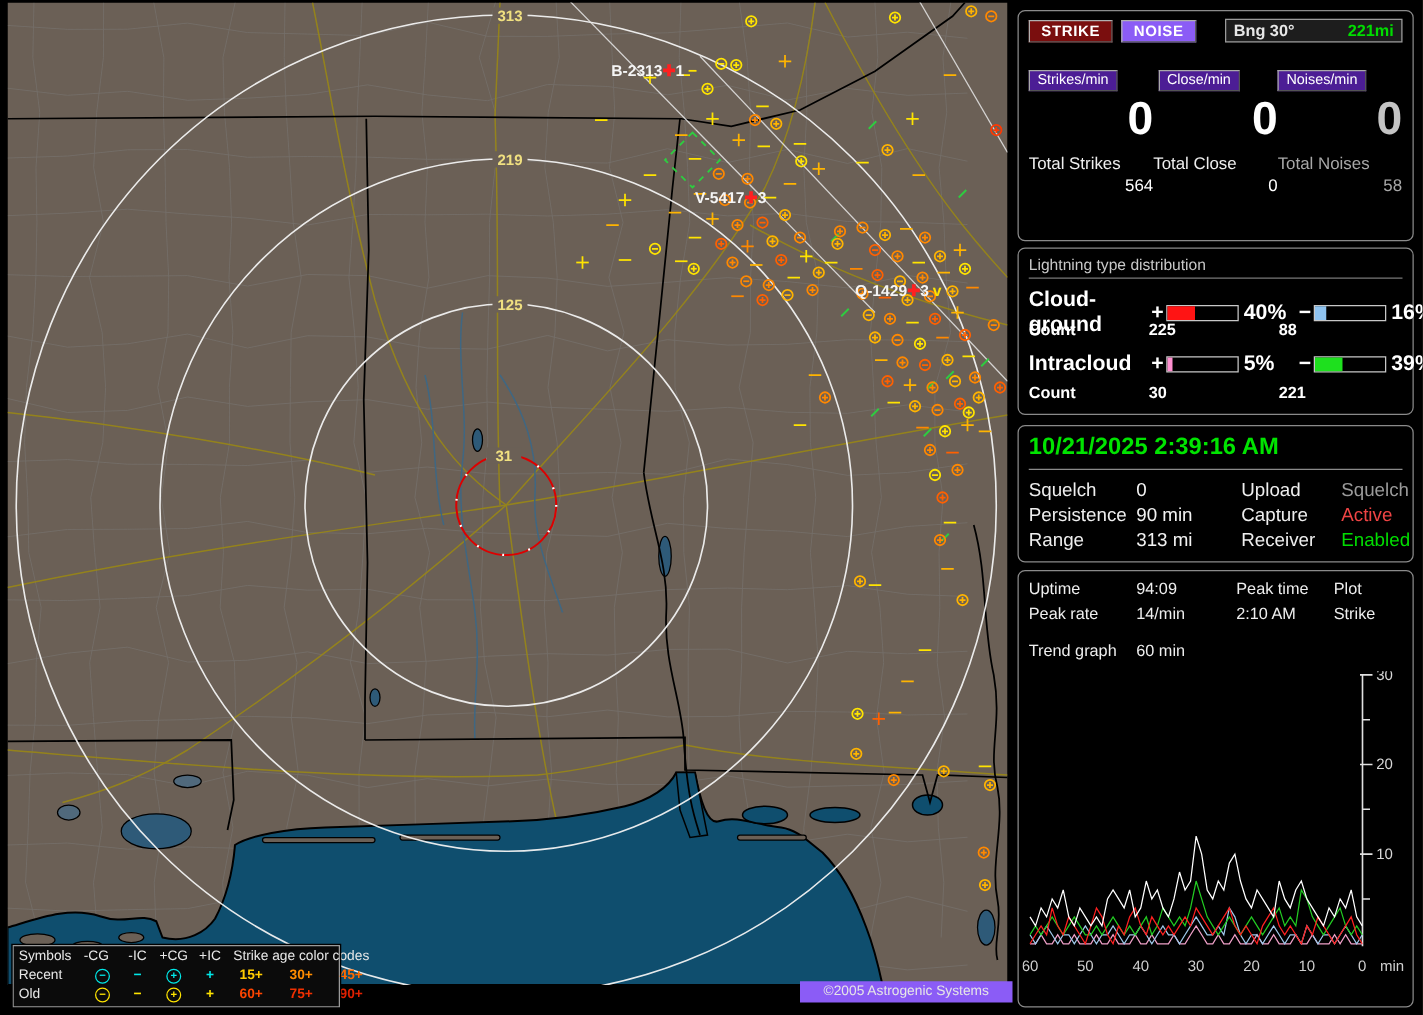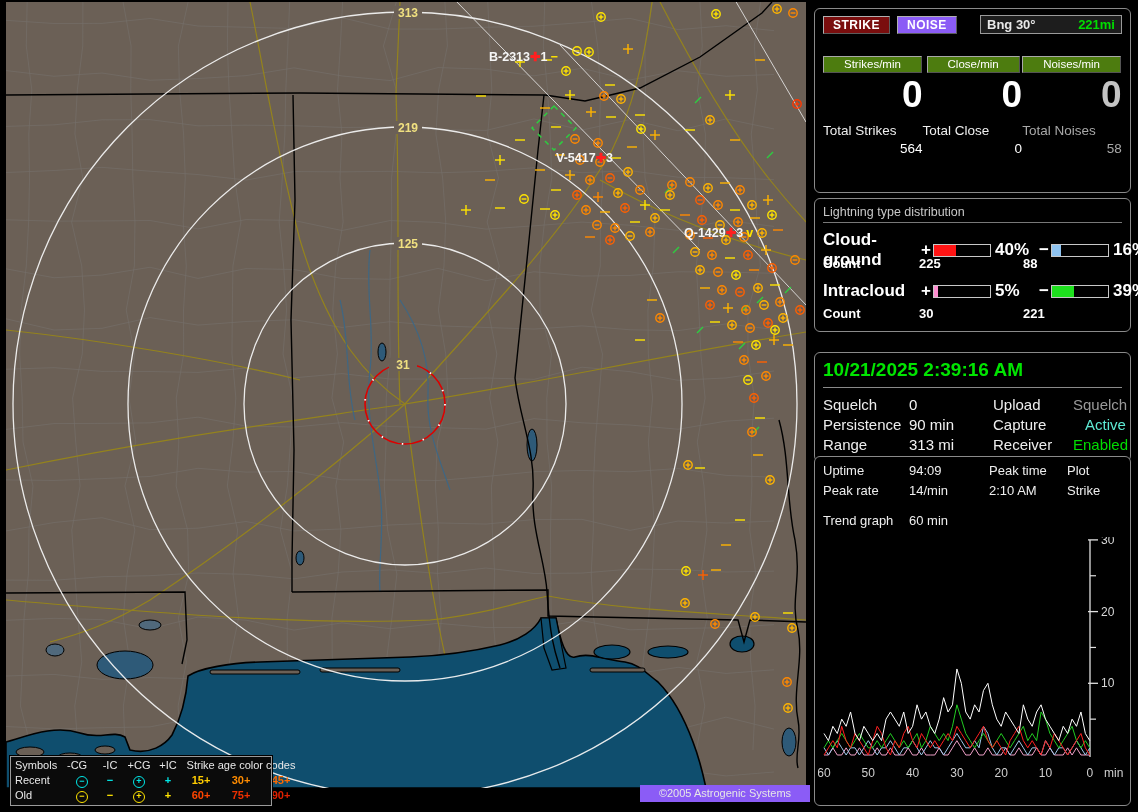--- a/index.html
+++ b/index.html
@@ -19,34 +19,34 @@
        border-radius:50%;line-height:9px;text-align:center;font-size:9px;font-weight:bold;}
   .baresym{font-weight:bold;}
   
   #copyright{position:absolute;left:640px;top:785px;width:170px;height:17px;
     background:#8b5cf6;color:#e6e6e6;font-size:11px;text-align:center;line-height:16px;}
   
   .pbox{position:absolute;left:814px;width:317px;background:#000;
     border:1px solid #8a8a8a;border-radius:6px;box-sizing:border-box;padding:6px 8px;}
   #box1{top:8px;height:185px;}
   #box2{top:198px;height:134px;}
-  #box3{top:352px;height:110px;}
+  #box3{top:340px;height:110px;}
   #box4{top:456px;height:350px;}
   .btnrow{display:flex;align-items:center;gap:7px;}
   .btn{font-size:12px;font-weight:bold;letter-spacing:.5px;padding:1px 9px;
     border:1px outset #b0b0b0;color:#fff;cursor:pointer;}
   #strikeBtn{background:#7a0e0e;}
   #noiseBtn{background:#8b5cf6;}
   #bngBox{margin-left:auto;width:128px;display:flex;justify-content:space-between;
     background:#1d1d1d;border:1px solid #9a9a9a;padding:1px 6px;font-size:13px;font-weight:bold;}
   #bngVal{color:#00dd00;}
   .cntrow{display:flex;margin-top:22px;}
   .cnt{width:33.3%;display:flex;flex-direction:column;}
-  .badge{align-self:flex-start;background:#4d7c0f;border:1px outset #a8a8a8;color:#fff;
-    font-size:11.5px;padding:0 20px;line-height:15px;}
+  .badge{align-self:flex-start;background:#4c1d95;border:1px outset #a8a8a8;color:#fff;
+    font-size:11.5px;padding:0 6px;line-height:15px;}
   .cnt:nth-child(2) .badge{margin-left:4px}
   .bigzero{font-size:37px;font-weight:bold;color:#fff;text-align:right;line-height:40px;margin-top:2px;}
   .tlabel{font-size:13.5px;margin-top:8px;color:#eee;}
   .tvalue{font-size:13.5px;text-align:right;color:#fff;margin-top:3px;}
   .dim{color:#a8a8a8 !important;}
   .dim2{color:#c4c4c4 !important;}
   #distTitle{font-size:12.5px;color:#c8c8c8;border-bottom:1px solid #787878;
     padding-bottom:3px;margin-bottom:7px;}
   .drow{display:grid;grid-template-columns:96px 14px 58px 46px 14px 58px 1fr;
     align-items:center;font-size:17px;font-weight:bold;color:#fff;height:22px;}
@@ -944,21 +944,21 @@
     <div class="srow">
       <span>Squelch</span>
       <span class="val">0</span>
       <span>Upload</span>
       <span class="val stat0" style="color: rgb(154, 154, 154);">Squelch</span>
     </div>
     <div class="srow">
       <span>Persistence</span>
       <span class="val">90 min</span>
       <span>Capture</span>
-      <span class="val stat1" style="color: #5eead4; margin-left: 12px;">Active</span>
+      <span class="val stat1" style="color: #ef4444;">Active</span>
     </div>
     <div class="srow">
       <span>Range</span>
       <span class="val">313 mi</span>
       <span>Receiver</span>
       <span class="val stat2" style="color: rgb(0, 221, 0);">Enabled</span>
     </div>
   </div>
 
   <div class="pbox" id="box4">

